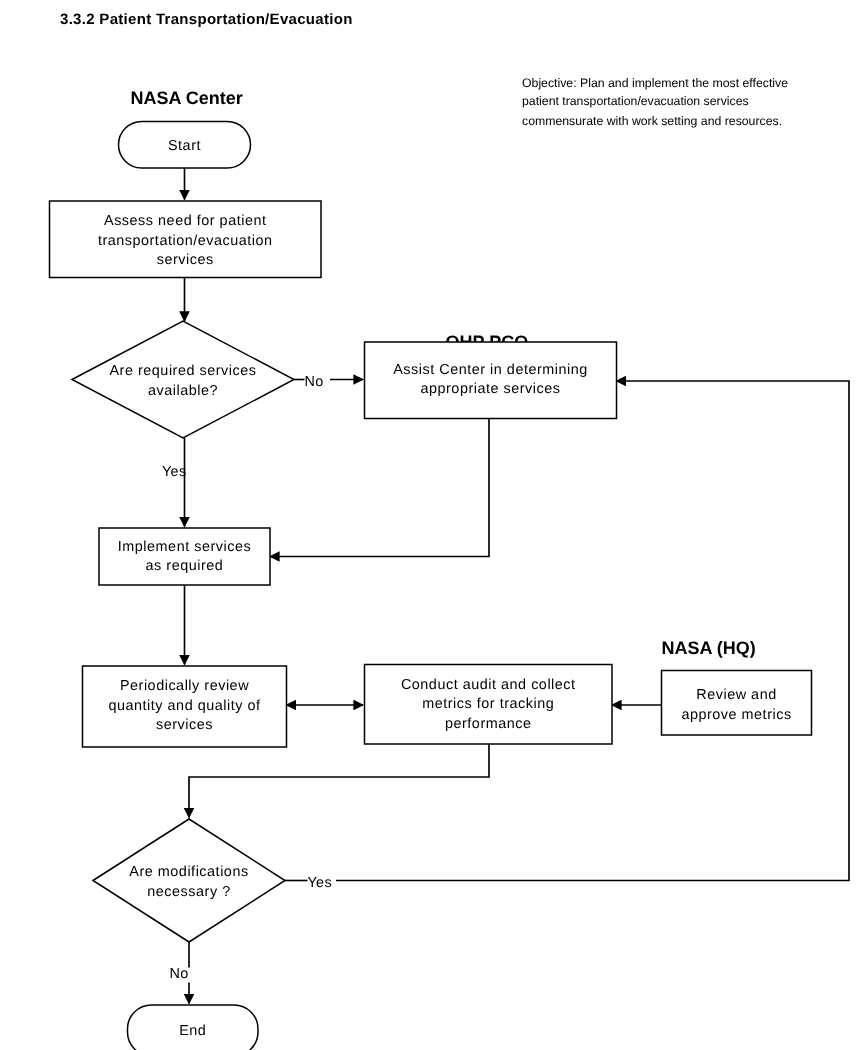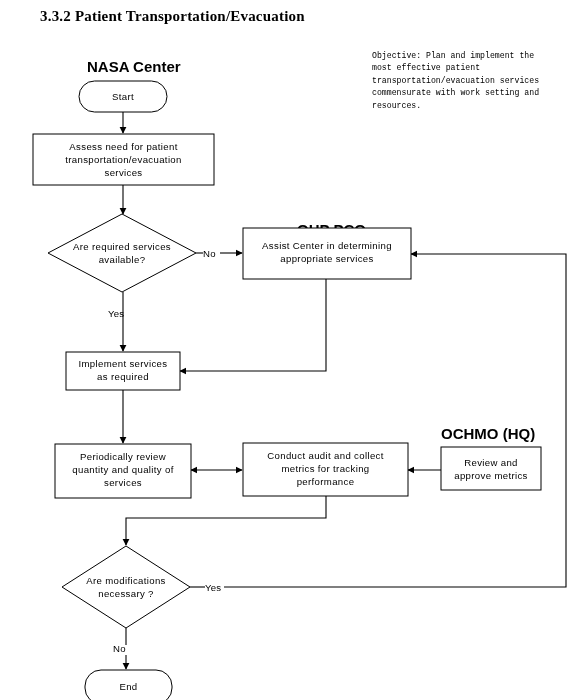--- a/index.html
+++ b/index.html
@@ -12,38 +12,38 @@
     height: 700px;
     position: relative;
     font-family: "Liberation Sans", sans-serif;
     color: #000000;
     overflow: hidden;
   }
   #page-title {
     position: absolute;
     left: 40px;
     top: 8px;
-    font-family: Liberation Serif, serif;
+    font-family: Liberation Sans, sans-serif;
     font-weight: bold;
-    font-size: 15px;
+    font-size: 10px;
     letter-spacing: 0.2px;
     white-space: nowrap;
   }
   #objective-note {
     position: absolute;
-    left: 372px;
+    left: 348px;
     top: 50px;
     width: 180px;
     font-size: 8.2px;
     line-height: 12.4px;
-    font-family: Liberation Mono, monospace;
+    font-family: Liberation Sans, sans-serif;
   }
   .swimlane-label {
     position: absolute;
-    font-size: 15px;
+    font-size: 12px;
     font-weight: bold;
     white-space: nowrap;
   }
   #lane-nasa { left: 87px; top: 58px; }
   #lane-ohp  { left: 297px; top: 205px; margin-top: 16px; }
   #lane-ochmo{ left: 441px; top: 425px; }
   svg#flow {
     position: absolute;
     left: 0;
     top: 0;
@@ -76,21 +76,21 @@
 </style>
 </head>
 <body>
 
 <div id="page-title">3.3.2  Patient Transportation/Evacuation</div>
 
 <div id="objective-note">Objective: Plan and implement the most effective patient transportation/evacuation services commensurate with work setting and resources.</div>
 
 <div class="swimlane-label" id="lane-nasa">NASA Center</div>
 <div class="swimlane-label" id="lane-ohp">OHP PCO</div>
-<div class="swimlane-label" id="lane-ochmo">OCHMO (HQ)</div>
+<div class="swimlane-label" id="lane-ochmo">NASA (HQ)</div>
 
 <svg id="flow" viewBox="0 0 576 700">
   <defs>
     <marker id="arrow" viewBox="0 0 10 10" refX="9" refY="5" markerWidth="6.5" markerHeight="6.5" orient="auto-start-reverse">
       <path d="M 0 0 L 10 5 L 0 10 z" fill="#000000"></path>
     </marker>
   </defs>
 
   <g>
     <path class="conn" d="M 123 112 L 123 133" marker-end="url(#arrow)"></path>

